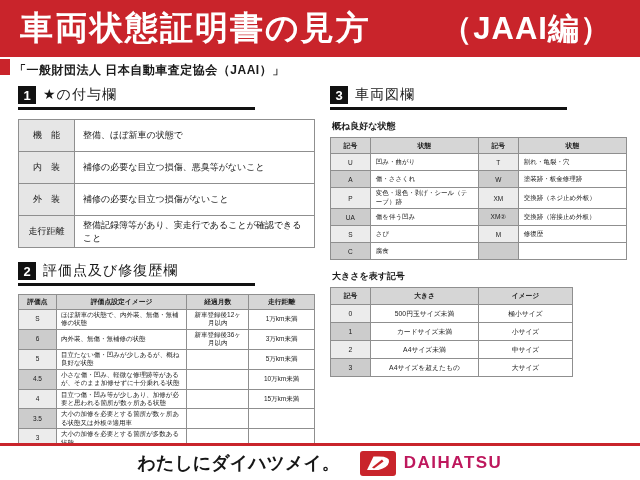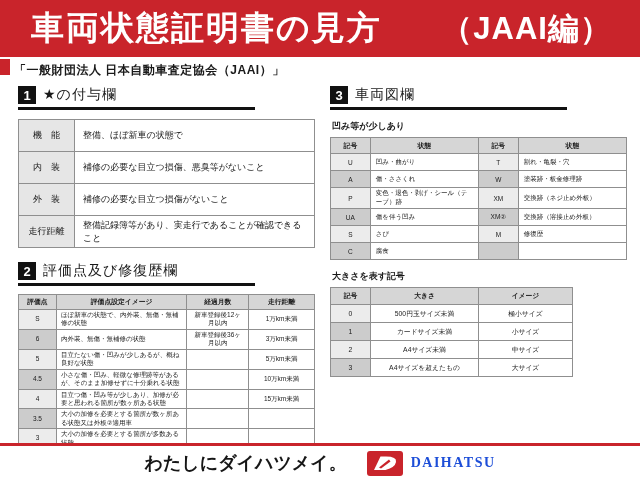--- a/index.html
+++ b/index.html
@@ -7,21 +7,21 @@
   body {
     font-family: "Liberation Sans", "DejaVu Sans", sans-serif;
     background:#ffffff; color:#1a1a1a; position:relative; overflow:hidden;
   }
   .page { position:relative; width:640px; height:480px; background:#fff; }
 
   
   .banner {
     height:57px; background:#c9242b; color:#fff;
     display:flex; align-items:center; justify-content:space-between;
-    padding:0 28px 0 31px;
+    padding:0 28px 0 20px;
   }
   .banner .title   { font-size:33px; font-weight:bold; letter-spacing:2px; }
   .banner .edition { font-size:31px; font-weight:bold; letter-spacing:1px; }
   .red-tab { position:absolute; left:0; top:59px; width:10px; height:16px; background:#c9242b; }
 
   .association { margin:5px 12px 2px 14px; font-size:12px; font-weight:bold; letter-spacing:0.5px; }
 
   
   .content { display:flex; gap:13px; padding:2px 12px 0 18px; }
   .col-left  { width:299px; flex:none; }
@@ -81,21 +81,21 @@
   .tbl-size tbody tr:nth-child(even) td.key { background:#cccccc; }
 
   
   .footer {
     position:absolute; left:0; bottom:0; width:640px; height:37px;
     border-top:3px solid #c9242b; background:#fff;
     display:flex; align-items:center; justify-content:center; gap:20px;
   }
   .slogan { font-size:18px; font-weight:800; color:#161616; letter-spacing:0px; }
   .brandgroup { display:flex; align-items:center; gap:8px; }
-  .brand-text { font-size:14px; font-weight:bold; color:#1d4ed8; letter-spacing:1.5px;font-family:Liberation Serif, serif; }
+  .brand-text { font-size:17px; font-weight:bold; color:#be185d; letter-spacing:1.5px; }
 </style>
 </head>
 <body>
 
 <div class="page">
 
   <div class="banner">
     <span class="title">車両状態証明書の見方</span>
     <span class="edition">（JAAI編）</span>
   </div>
@@ -217,21 +217,21 @@
       </div>
     </div>
 
     <div class="col-right">
 
       <div class="sec-head">
         <span class="sec-num">3</span>
         <span class="sec-title">車両図欄</span>
       </div>
 
-      <div class="sub-caption">凹み等が少しあり</div>
+      <div class="sub-caption">概ね良好な状態</div>
 
       <table class="tbl tbl-sym">
         <thead>
           <tr>
             <th>記号</th>
             <th>状態</th>
             <th>記号</th>
             <th>状態</th>
           </tr>
         </thead>

